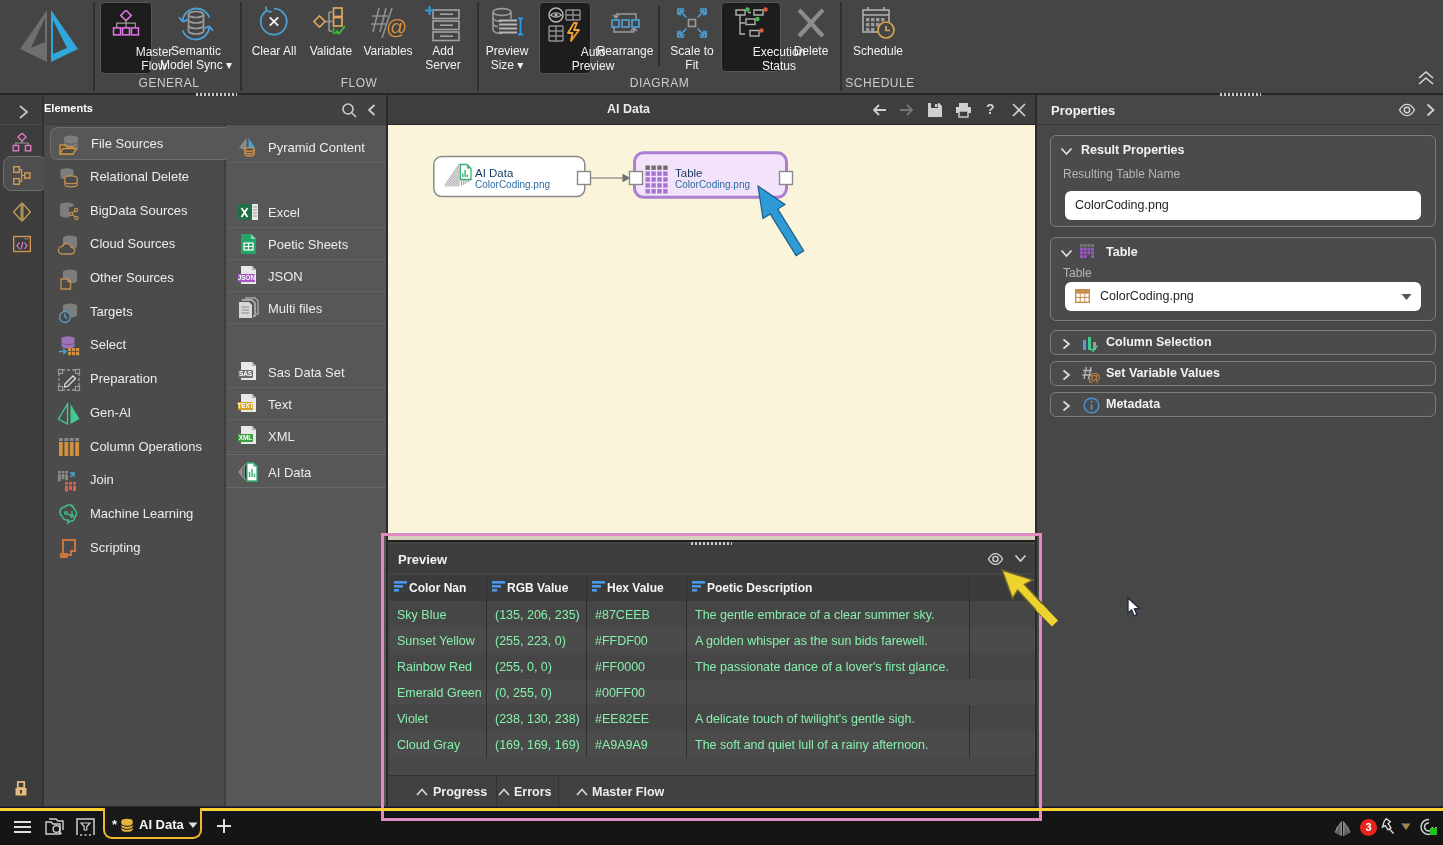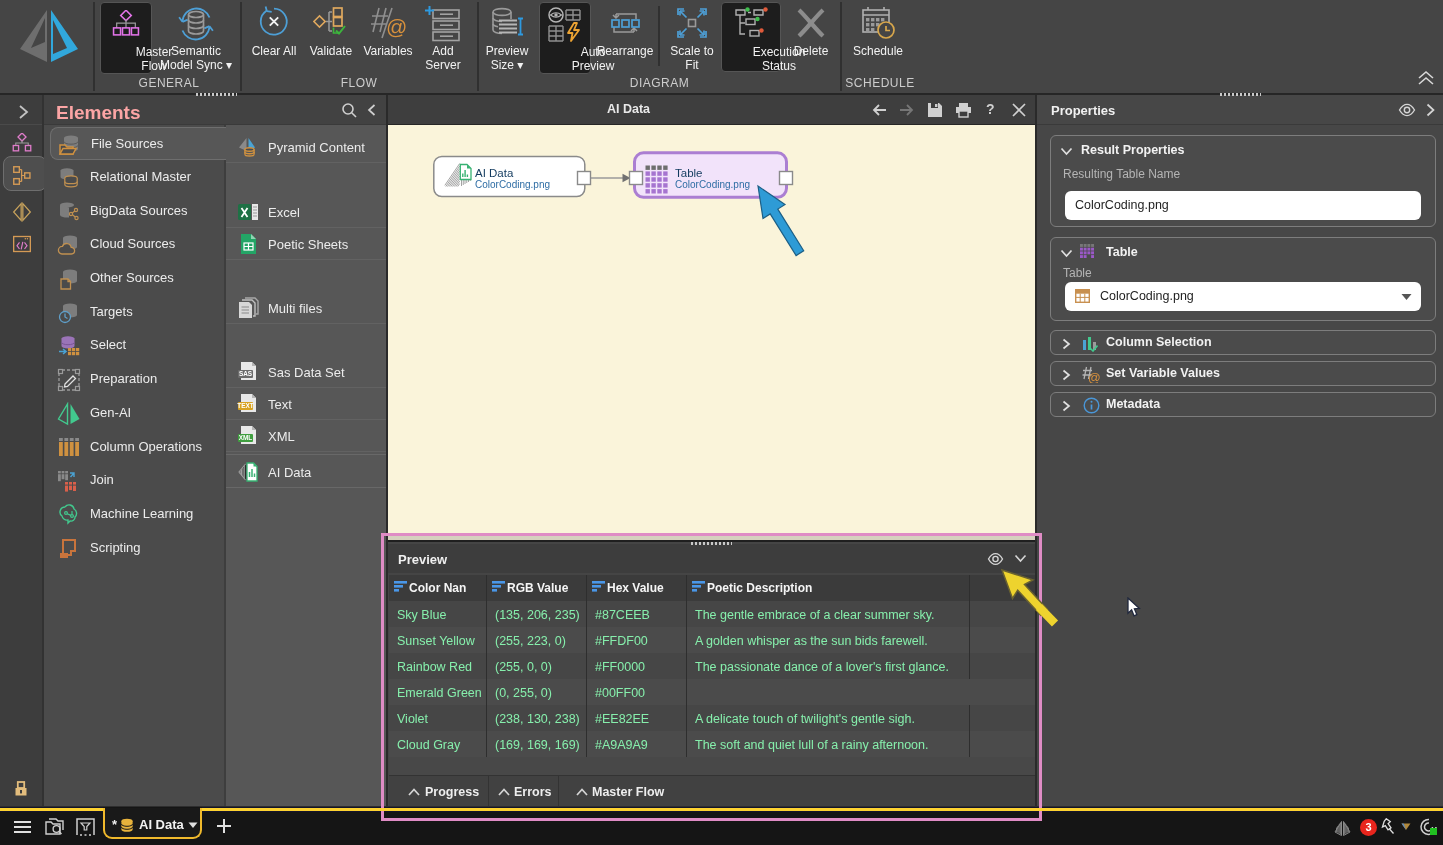--- a/index.html
+++ b/index.html
@@ -17,21 +17,21 @@
 .rbtn.sel { background:#1d1d1d; border:1px solid #555; border-radius:4px;padding-left:28px; }
 .ricon { position:absolute; top:4px; left:50%; transform:translateX(-50%); }
 #collapse { position:absolute; right:8px; top:70px; }
 
 
 #lstrip { position:absolute; left:0; top:95px; width:44px; height:711px; background:#3d3d3d; border-right:2px solid #323232; }
 
 
 #elements { position:absolute; left:44px; top:95px; width:344px; height:711px; background:#4b4b4b; }
 #elehead { position:absolute; left:0; top:0; width:344px; height:30px; background:#424242; border-bottom:1px solid #3a3a3a; }
-#elehead .title { position:absolute; left:12px; top:7px; font-size:19px; font-weight:bold; color:#fca5a5; }
+#elehead .title { position:absolute; left:0; top:7px; font-size:11px; font-weight:bold; color:#ffffff; }
 #itemscol { position:absolute; left:180px; top:30px; width:164px; height:686px; background:#575757; border-left:2px solid #3e3e3e; }
 .catrow { position:absolute; left:0; width:180px; height:34px; color:#ececec; font-size:13px; }
 .catrow .t { position:absolute; left:46px; top:8px; white-space:nowrap; }
 .catrow .ic { position:absolute; left:13px; top:5px; width:24px; height:24px; }
 .catrow.sel { background:#575757; border:1px solid #6e6e6e; border-right:none; border-radius:8px 0 0 8px; left:6px; width:176px; z-index:5; height:33px; }
 .catrow.sel .t { left:40px; }
 .catrow.sel .ic { left:7px; }
 .itemrow { position:absolute; left:0; width:164px; height:32px; color:#ececec; font-size:13px; border-bottom:1px solid rgba(255,255,255,0.07); }
 .itemrow .t { position:absolute; left:42px; top:9px; white-space:nowrap; }
 .itemrow .ic { position:absolute; left:11px; top:5px; width:22px; height:22px; }
@@ -320,20 +320,29 @@
         </div>
     <div class="itemrow" style="top:103px">
           <svg class="ic" viewBox="0 0 22 22">
             <path d="M4 1 H14 L19 6 V21 H4 Z" fill="#23a566"></path>
             <path d="M14 1 L14 6 H19 Z" fill="#8fd4b2"></path>
             <rect x="7" y="10" width="9" height="7" fill="none" stroke="#fff" stroke-width="1.2"></rect>
             <path d="M7 13.5 H16 M11.5 10 V17" stroke="#fff" stroke-width="1.2"></path>
           </svg>
           <span class="t">Poetic Sheets</span>
         </div>
+    <div class="itemrow" style="top:135px">
+          <svg class="ic" viewBox="0 0 22 22">
+            <path d="M4 1 H15 L19 5 V19 H4 Z" fill="#e8e8e8"></path>
+            <path d="M15 1 V5 H19 Z" fill="#b5b5b5"></path>
+            <rect x="1" y="9" width="17" height="8" rx="1" fill="#a855c5"></rect>
+            <text x="9.5" y="15.3" font-size="6.4" font-weight="bold" fill="#fff" text-anchor="middle" font-family="Liberation Sans">JSON</text>
+          </svg>
+          <span class="t">JSON</span>
+        </div>
     <div class="itemrow" style="top:167px">
           <svg class="ic" viewBox="0 0 22 22">
             <path d="M2 5 H12 L15 8 V21 H2 Z" fill="#d8d8d8"></path>
             <path d="M5 3 H15 L18 6 V19 H16" fill="none" stroke="#c0c0c0" stroke-width="1.4"></path>
             <path d="M8 1 H18 L21 4 V17 H19" fill="none" stroke="#a8a8a8" stroke-width="1.4"></path>
             <path d="M4.5 10 H12 M4.5 13 H12 M4.5 16 H12" stroke="#8a8a8a" stroke-width="1.1"></path>
           </svg>
           <span class="t">Multi files</span>
         </div>
     <div class="itemrow" style="top:231px">
@@ -388,21 +397,21 @@
           <span class="t">File Sources</span>
         </div>
     <div class="catrow" style="top:66px">
           <svg class="ic" viewBox="0 0 24 24">
             <ellipse cx="10" cy="4.6" rx="6.5" ry="2.4" fill="#7d7d7d"></ellipse>
             <path d="M3.5 4.6 V11 a6.5 2.4 0 0 0 13 0 V4.6" fill="#7d7d7d"></path>
             <ellipse cx="14" cy="12.2" rx="6.2" ry="2.3" fill="#4b4b4b" stroke="#c09050" stroke-width="1.2"></ellipse>
             <path d="M7.8 12.2 V18.6 a6.2 2.3 0 0 0 12.4 0 V12.2" fill="#4b4b4b" stroke="#c09050" stroke-width="1.2"></path>
             <path d="M7.8 15.4 a6.2 2.3 0 0 0 12.4 0" fill="none" stroke="#c09050" stroke-width="1.2"></path>
           </svg>
-          <span class="t">Relational Master</span>
+          <span class="t">Relational Delete</span>
         </div>
     <div class="catrow" style="top:100px">
           <svg class="ic" viewBox="0 0 24 24">
             <ellipse cx="10" cy="5" rx="7" ry="2.6" fill="#7d7d7d"></ellipse>
             <path d="M3 5 V15 a7 2.6 0 0 0 9 2.4 V7.4 Z" fill="#7d7d7d"></path>
             <circle cx="14" cy="14" r="1.6" fill="none" stroke="#c09050" stroke-width="1.2"></circle>
             <circle cx="19" cy="10" r="1.6" fill="none" stroke="#c09050" stroke-width="1.2"></circle>
             <circle cx="19.5" cy="18" r="1.6" fill="none" stroke="#c09050" stroke-width="1.2"></circle>
             <path d="M15.2 13 L17.8 11 M15.5 14.8 L18.2 17" stroke="#c09050" stroke-width="1.2"></path>
           </svg>
@@ -750,21 +759,21 @@
               <span>#A9A9A9</span>
             </div>
         <div class="pcell" style="left:298px;width:283px">
               <span>The soft and quiet lull of a rainy afternoon.</span>
             </div>
         <div class="pcell" style="left:581px;width:65px;border-right:none"></div>
       </div>
       <div class="prow" style="top:182px;background:#484848;height:18px"></div>
     </div>
     <div id="ptabs">
-      <div class="ptab" style="left:4px;width:96px">
+      <div class="ptab" style="left:12px;width:96px">
             <svg class="abs" style="left:15px;top:12px" width="12" height="8" viewBox="0 0 12 8">
               <path d="M1 7 L6 1.5 L11 7" fill="none" stroke="#d5d5d5" stroke-width="1.7"></path>
             </svg>
             <span style="left:32px">Progress</span>
           </div>
       <div class="ptab" style="left:92px;width:78px">
             <svg class="abs" style="left:17px;top:12px" width="12" height="8" viewBox="0 0 12 8">
               <path d="M1 7 L6 1.5 L11 7" fill="none" stroke="#d5d5d5" stroke-width="1.7"></path>
             </svg>
             <span style="left:33px">Errors</span>

